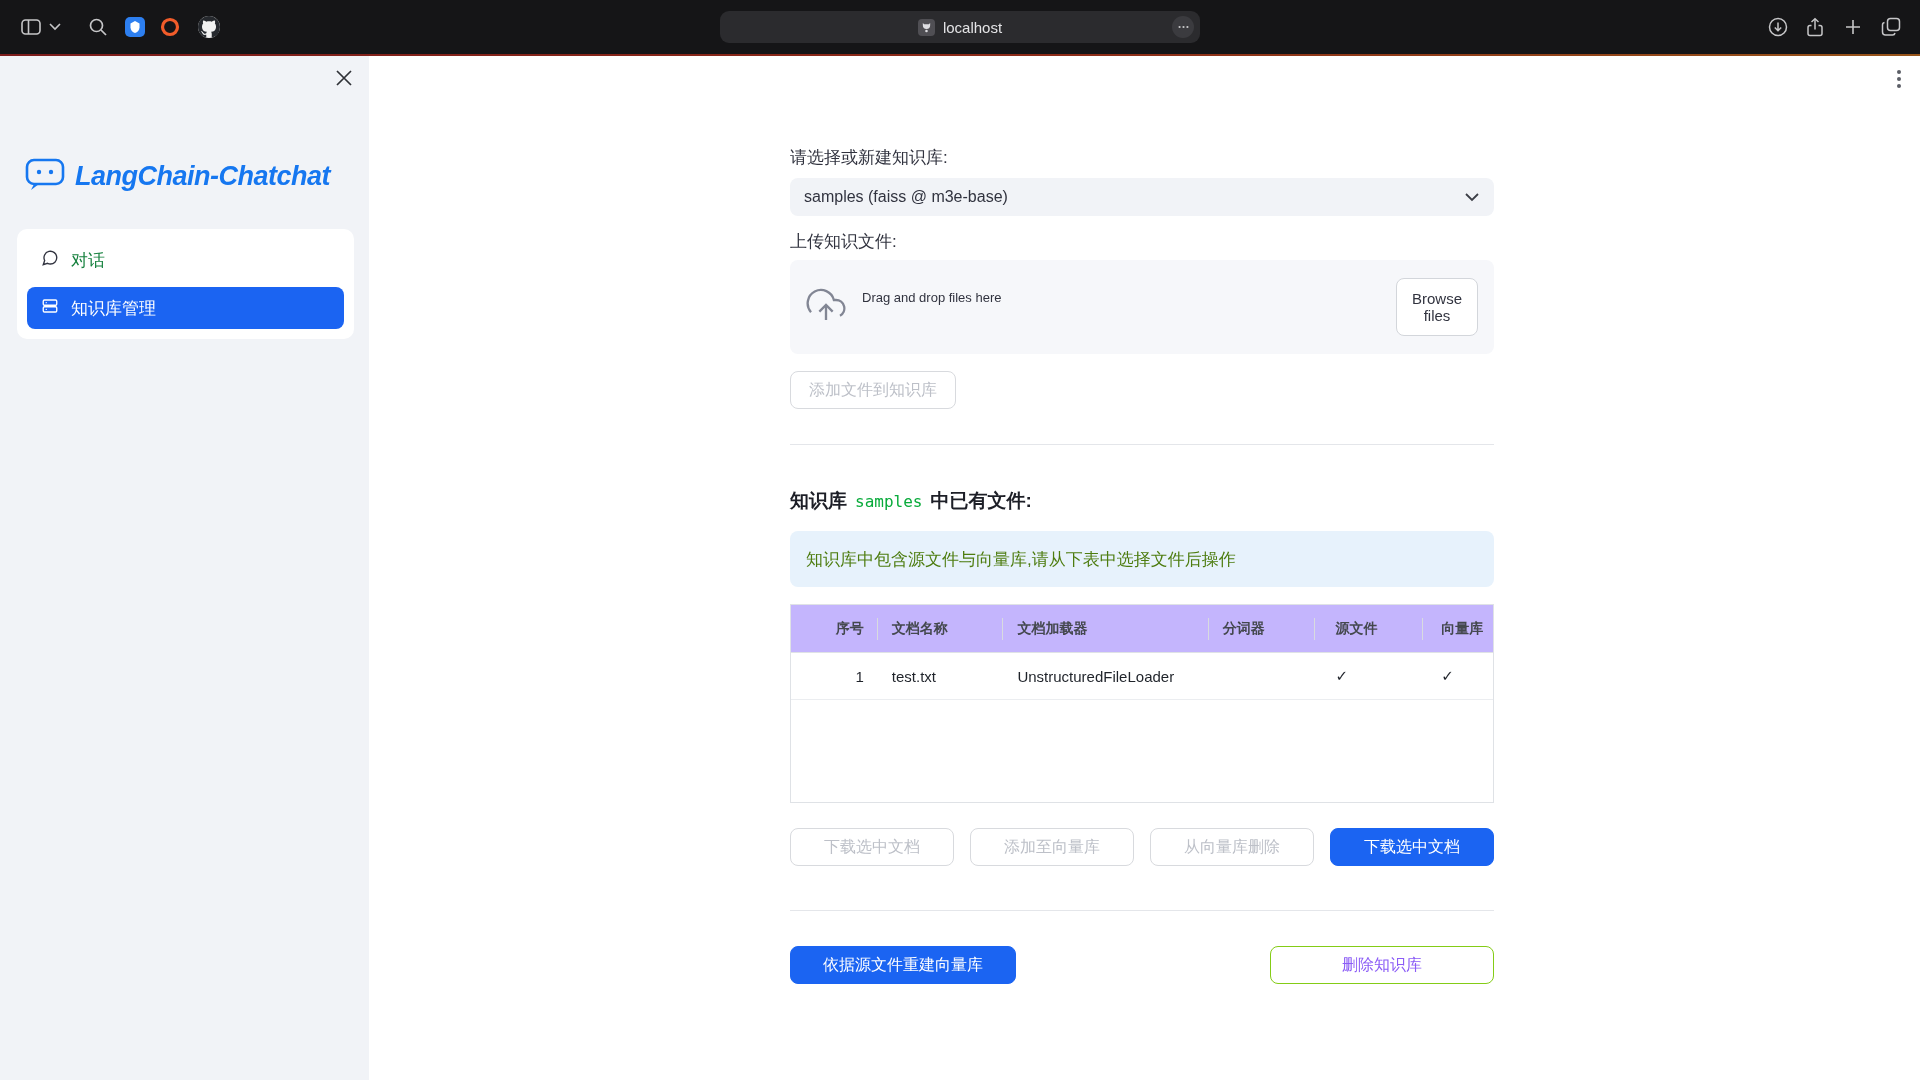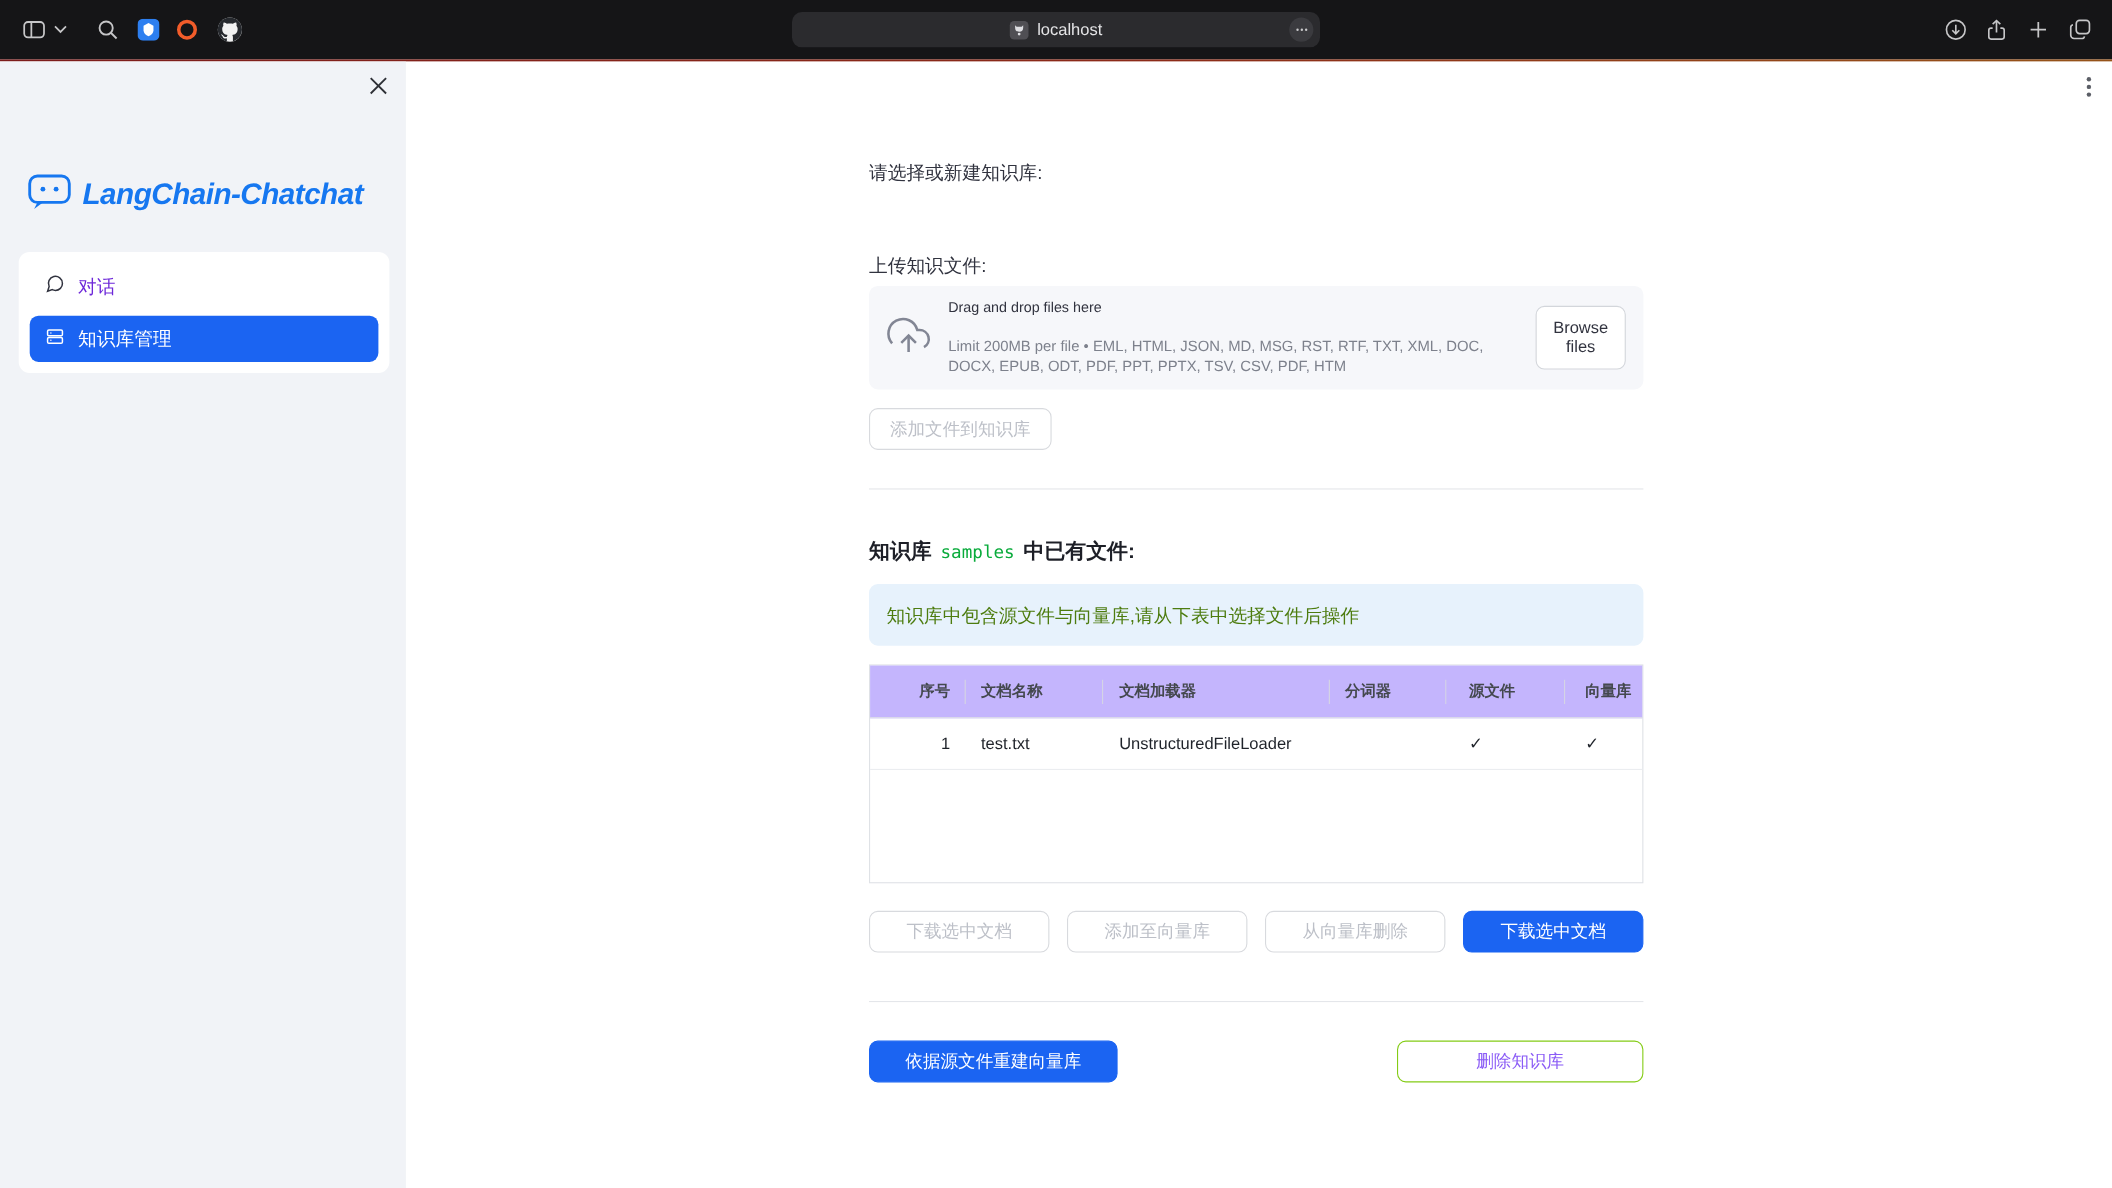--- a/index.html
+++ b/index.html
@@ -34,21 +34,21 @@
   .sidebar { position:absolute; left:0; top:0; width:369px; height:1024px; background:#f1f3f7; }
   .close-x { position:absolute; left:332px; top:10px; width:24px; height:24px;
     color:#2f3137; cursor:pointer; }
   .logo { position:absolute; left:24px; top:98px; height:44px; display:flex;
     align-items:center; gap:9px; }
   .logo-text { font-size:27px; font-weight:bold; font-style:italic;
     color:#1677f0; letter-spacing:-0.5px; white-space:nowrap; }
   .navcard { position:absolute; left:17px; top:173px; width:337px; background:#fff;
     border-radius:10px; padding:10px; display:flex; flex-direction:column; gap:6px; }
   .navitem { height:42px; border-radius:8px; display:flex; align-items:center;
-    gap:12px; padding:0 14px; font-size:17px; color:#6d28d9; cursor:pointer; }
+    gap:12px; padding:0 14px; font-size:17px; color:#15803d; cursor:pointer; }
   .navitem.active { background:#1b64f2; color:#fff; }
 
   
   .col { position:absolute; left:790px; top:0; width:704px; height:1024px; }
   .blk { position:absolute; left:0; width:704px; }
   .field-label { font-size:17px; color:#31333f; }
   .selectbox { top:122px; height:38px; background:#f1f3f7; border-radius:8px;
     display:flex; align-items:center; justify-content:space-between;
     padding:0 14px; font-size:16px; cursor:pointer; }
   .dropzone { top:204px; height:94px; background:#f6f7fa; border-radius:8px;
@@ -225,34 +225,41 @@
         </span>
         <span>知识库管理</span>
       </div>
     </nav>
   </aside>
 
   <main class="col">
 
     <div class="blk field-label" style="top:90px">请选择或新建知识库:</div>
 
+    <div class="blk selectbox">
+      <span>samples (faiss @ m3e-base)</span>
+      <span>
+        <svg width="16" height="10" viewBox="0 0 16 10" fill="none" stroke="#3c3e46" stroke-width="1.8">
+          <path d="M2 2l6 6 6-6"></path>
+        </svg>
+      </span>
+    </div>
 
     <div class="blk field-label" style="top:174px">上传知识文件:</div>
 
     <div class="blk dropzone">
       <span>
         <svg width="40" height="40" viewBox="0 0 24 24" fill="none" stroke="#828694" stroke-width="1.4">
           <polyline points="16 16 12 12 8 16"></polyline>
           <line x1="12" y1="12" x2="12" y2="21"></line>
           <path d="M20.39 18.39A5 5 0 0 0 18 9h-1.26A8 8 0 1 0 3 16.3"></path>
         </svg>
       </span>
       <span class="dz-text">
         <div class="dz-title">Drag and drop files here</div>
-        <div class="dz-limit">Limit 200MB per file • EML, HTML, JSON, MD, MSG, RST, RTF, TXT, XML, DOC, DOCX, EPUB, ODT, PDF, PPT, PPTX, TSV, CSV, PDF, HTM</div>
       </span>
       <button class="browse-btn">Browse files</button>
     </div>
 
     <button class="blk btn disabled add-files">添加文件到知识库</button>
 
     <div class="blk divider" style="top:388px"></div>
 
     <div class="blk heading">
       <span>知识库</span>

